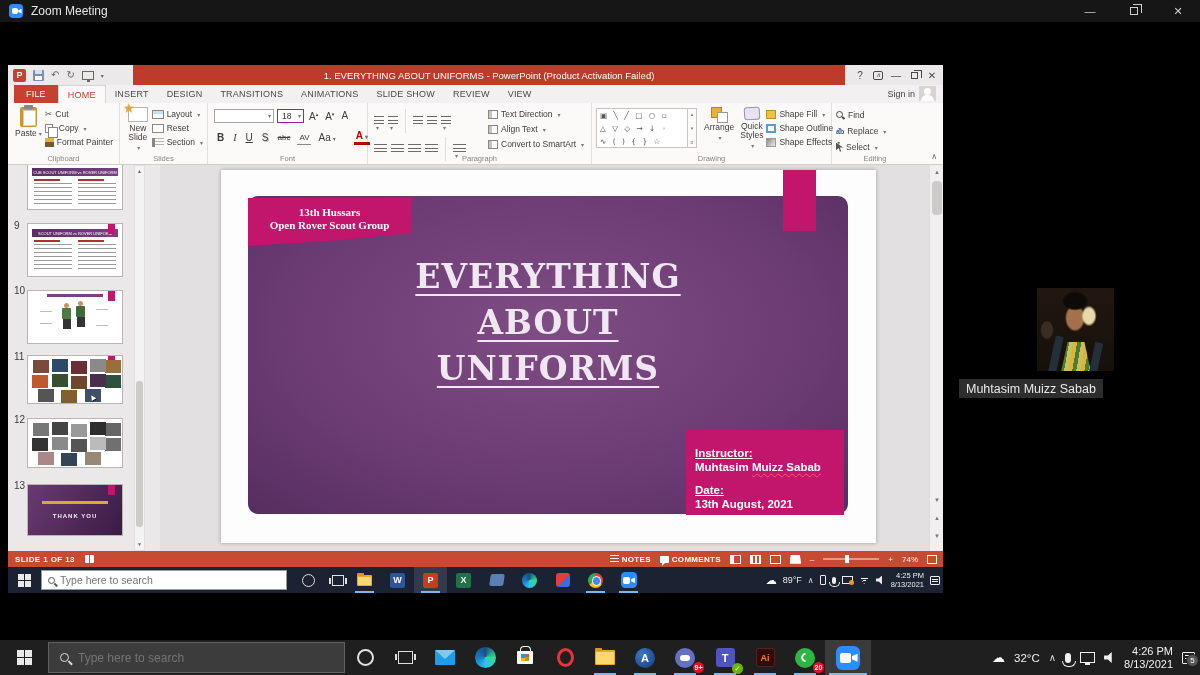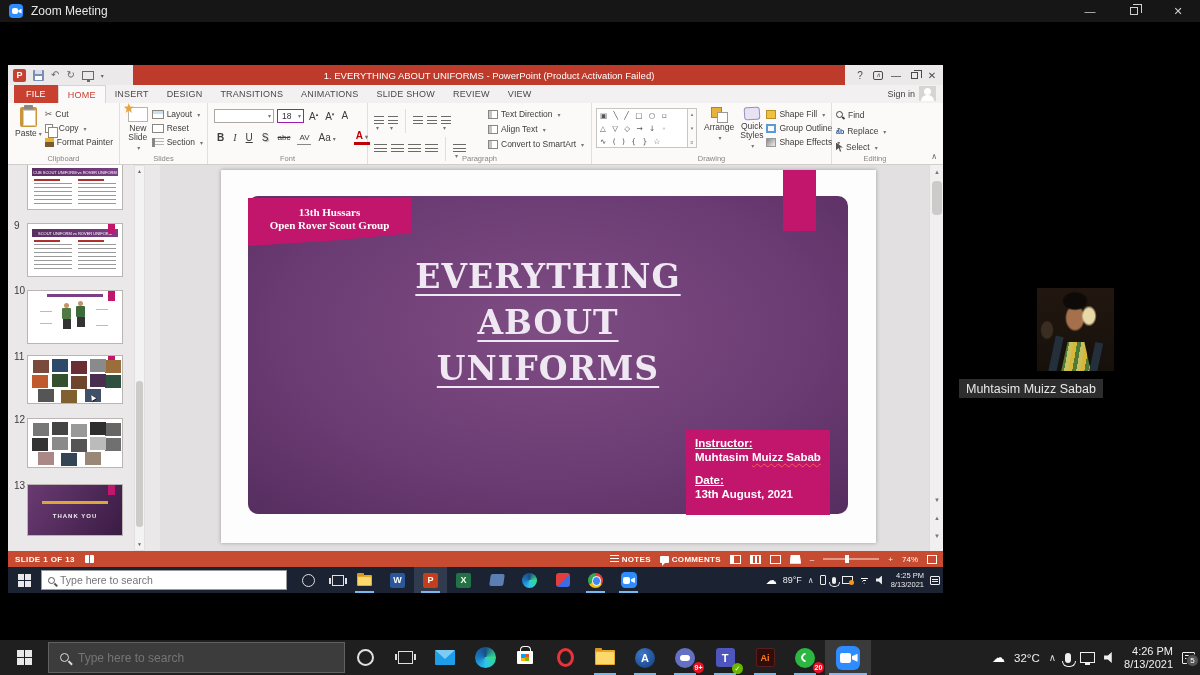--- a/index.html
+++ b/index.html
@@ -125,21 +125,21 @@
 
 .marea{position:absolute;left:152px;top:100px;width:769px;height:386px;background:#E2E0E1}
 .canvas{position:absolute;left:61px;top:5px;width:655px;height:373px;background:#FDFDFD;box-shadow:0 0 4px rgba(0,0,0,.3)}
 .sbg{position:absolute;left:27px;top:26px;width:600px;height:318px;border-radius:10px;background:radial-gradient(120% 130% at 50% 42%,#7E4D84 0%,#6A3A72 38%,#502A5A 68%,#381C42 100%)}
 .bmark{position:absolute;left:562px;top:0;width:33px;height:61px;background:#C2156C}
 .banner{position:absolute;left:0;top:2px;width:163px;height:49px;background:#C2156C;clip-path:polygon(0 0,100% 0,100% 72%,55% 86%,0 98%);display:flex;flex-direction:column;align-items:center;justify-content:center;padding-bottom:8px;text-align:center}
 .bl{font-family:"Liberation Serif",serif;font-weight:bold;color:#fff;font-size:11px;line-height:13px}
 .stitle{position:absolute;left:0;right:0;top:58px;text-align:center;font-family:"DejaVu Serif",serif;font-weight:bold;color:#EFE7F1;font-size:33px;letter-spacing:1px}
 .stl{line-height:46px}
 .stl span{text-decoration:underline;text-decoration-thickness:2px;text-underline-offset:6px}
-.ibox{position:absolute;left:438px;top:234px;width:144px;height:85px;background:#C2156C;color:#fff;font-size:11.5px;font-weight:bold;padding:6px 9px;line-height:14px}
+.ibox{position:absolute;left:438px;top:234px;width:158px;height:85px;background:#C2156C;color:#fff;font-size:11.5px;font-weight:bold;padding:16px 9px;line-height:14px}
 .iul{text-decoration:underline}
 .sqg{text-decoration:underline wavy #FF5B5B;text-decoration-thickness:1px;text-underline-offset:2px}
 .igap{height:9px}
 .vsb{position:absolute;left:921px;top:100px;width:14px;height:386px;background:#F1EFEF;border-left:1px solid #DDD}
 .vbtn{position:absolute;left:0;width:14px;height:14px;display:flex;align-items:center;justify-content:center;font-size:6px;color:#777}
 .vth{position:absolute;left:2px;top:16px;width:10px;height:34px;background:#CDCBCA;border-radius:4px}
 
 .pstat{position:absolute;left:0;top:486px;width:935px;height:16px;background:#C64B30;color:#fff;display:flex;align-items:center;font-size:8px}
 .pstat .lft{margin-left:7px;letter-spacing:.4px;font-weight:bold}
 .bookic{width:9px;height:8px;background:#fff;border-radius:1px;margin-left:10px;position:relative}
@@ -426,21 +426,21 @@
             <span class="qsi"></span>
             <span>Quick Styles</span>
           </div>
           <div class="col" style="gap:0">
             <div class="smb dd">
                 <span class="sfill"></span>
                 <span>Shape Fill</span>
               </div>
             <div class="smb dd">
                 <span class="soutl"></span>
-                <span>Group Outline</span>
+                <span>Shape Outline</span>
               </div>
             <div class="smb dd">
                 <span class="seff"></span>
                 <span>Shape Effects</span>
               </div>
           </div>
         </div>
         <div class="glabel">Drawing</div>
       </div>
 

